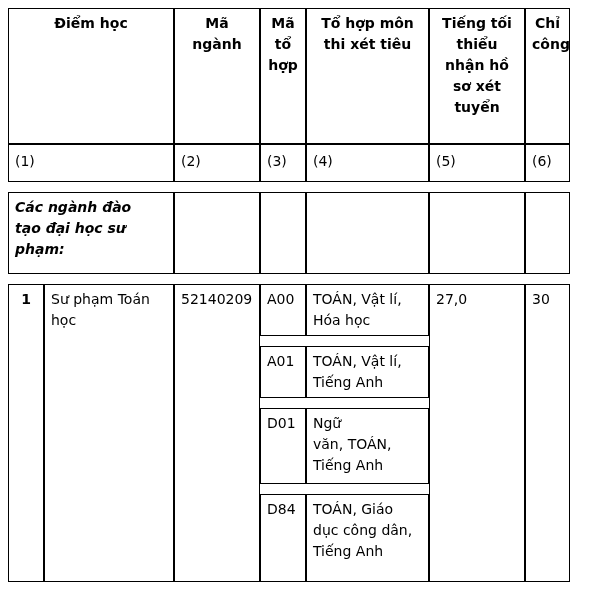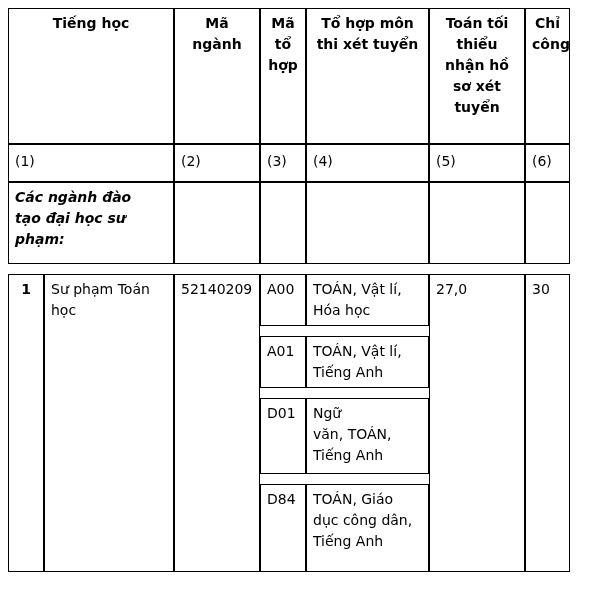--- a/index.html
+++ b/index.html
@@ -38,21 +38,21 @@
   
   table.header-tbl td { height: 136px; }
   table.header-tbl tr.idx-row td { height: 38px; padding-top: 6px; }
   .th {
     font-weight: bold;
     text-align: center;
     white-space: pre-line;
     padding: 8px 3px 4px 3px;
   }
   
-  table.section-tbl { }
+  table.section-tbl { margin-top: 10px; }
   table.section-tbl td { height: 82px; }
   .section-head {
     font-weight: bold;
     font-style: italic;
     white-space: pre-line;
     padding-top: 6px;
   }
   
   table.program-tbl {
     border-spacing: 0 10px;
@@ -72,29 +72,29 @@
       <col style="width:36px">
         <col style="width:130px">
         <col style="width:86px">
       <col style="width:46px">
         <col style="width:123px">
         <col style="width:96px">
       <col style="width:45px">
     </colgroup>
     <tbody>
         <tr>
-      <td class="th" colspan="2">Tiếng học</td>
+      <td class="th" colspan="2">Điểm học</td>
       <td class="th">Mã
 ngành</td>
       <td class="th">Mã
 tổ
 hợp</td>
       <td class="th">Tổ hợp môn
-thi xét tuyển</td>
-      <td class="th">Toán tối
+thi xét tiêu</td>
+      <td class="th">Tiếng tối
 thiểu
 nhận hồ
 sơ xét
 tuyển</td>
       <td class="th">Chỉ
 công</td>
     </tr>
     <tr class="idx-row">
       <td colspan="2">(1)</td>
       <td>(2)</td>

